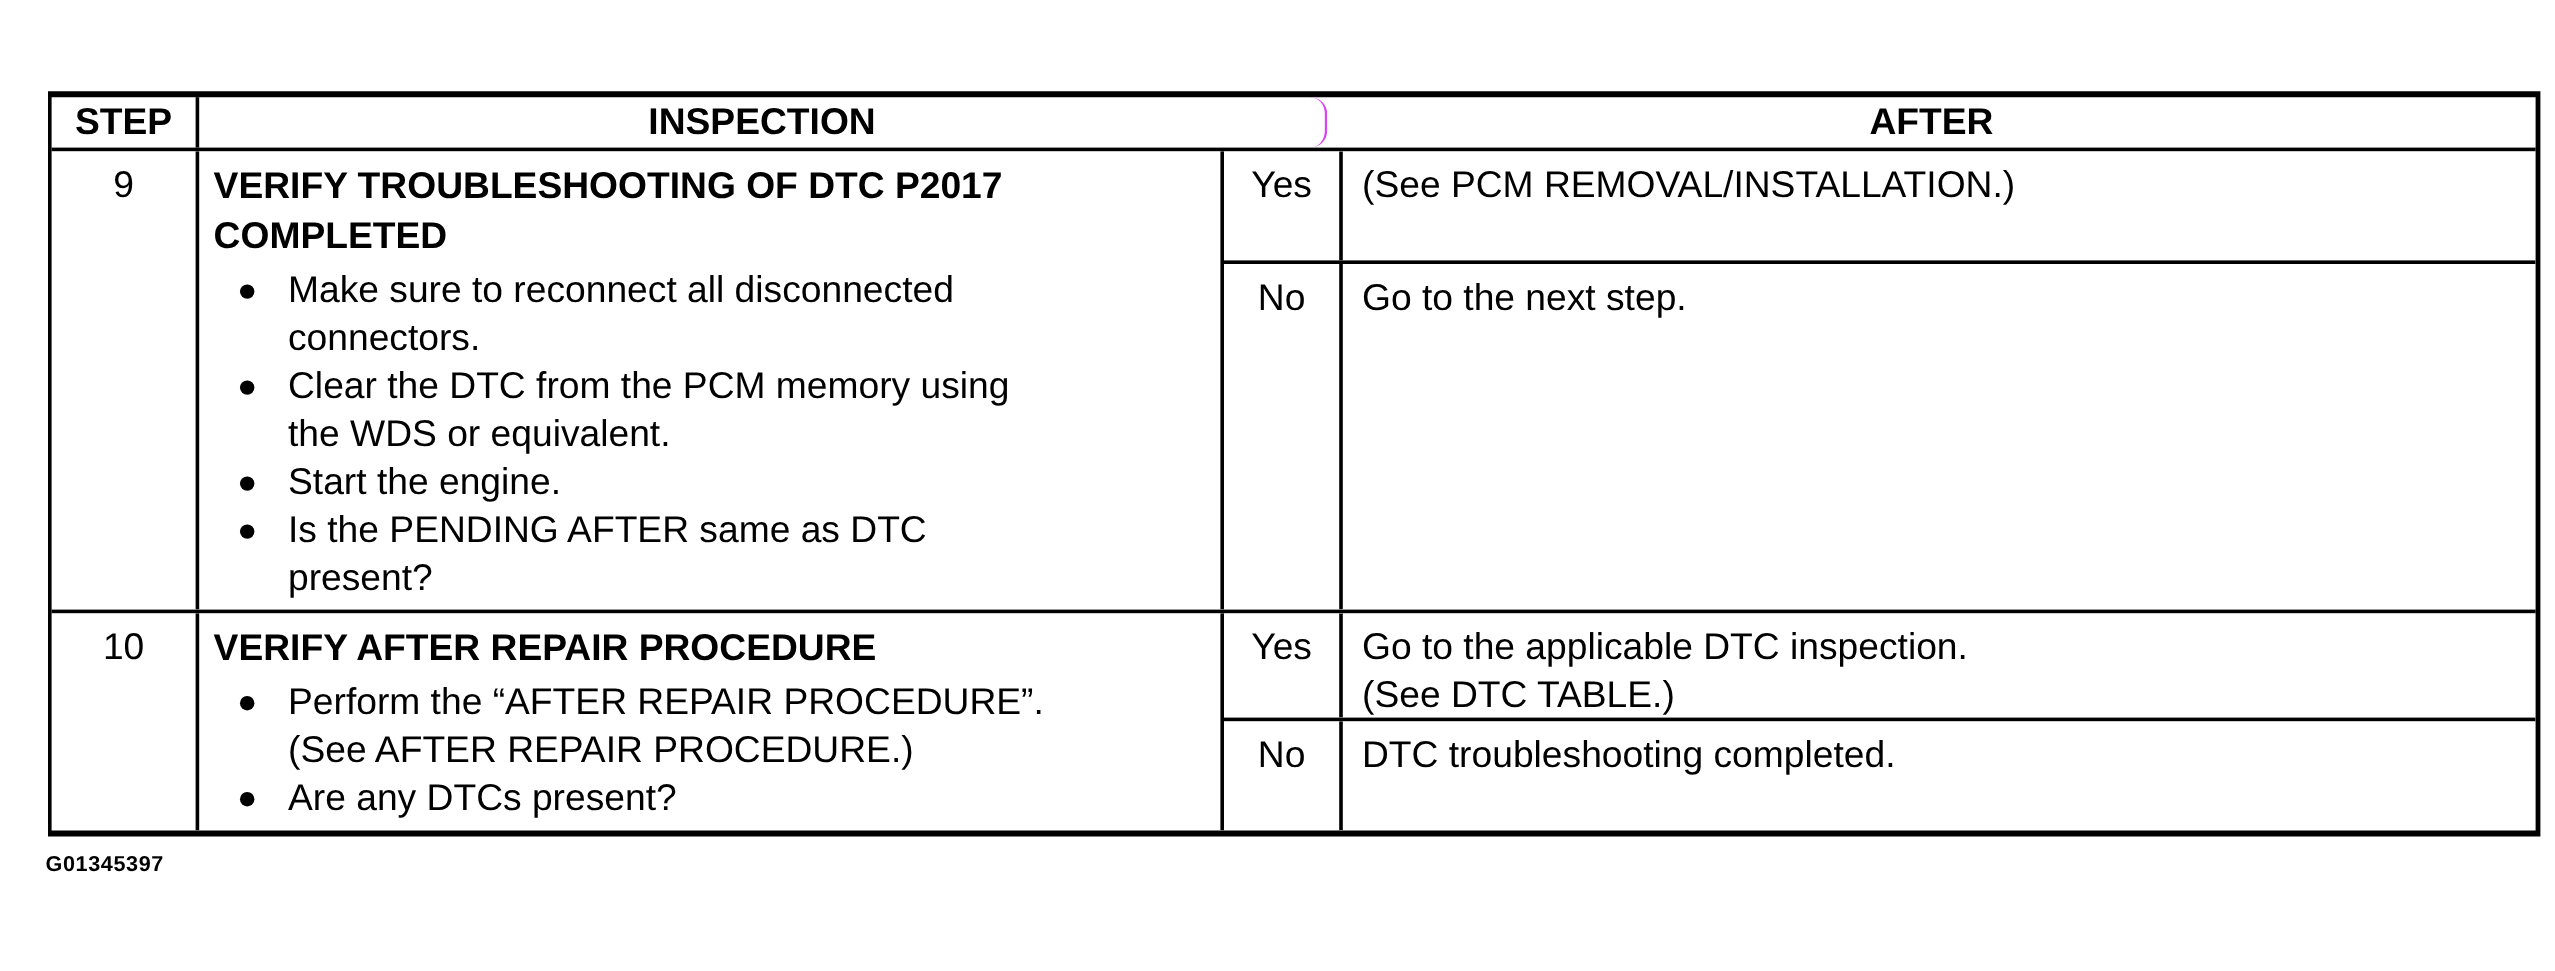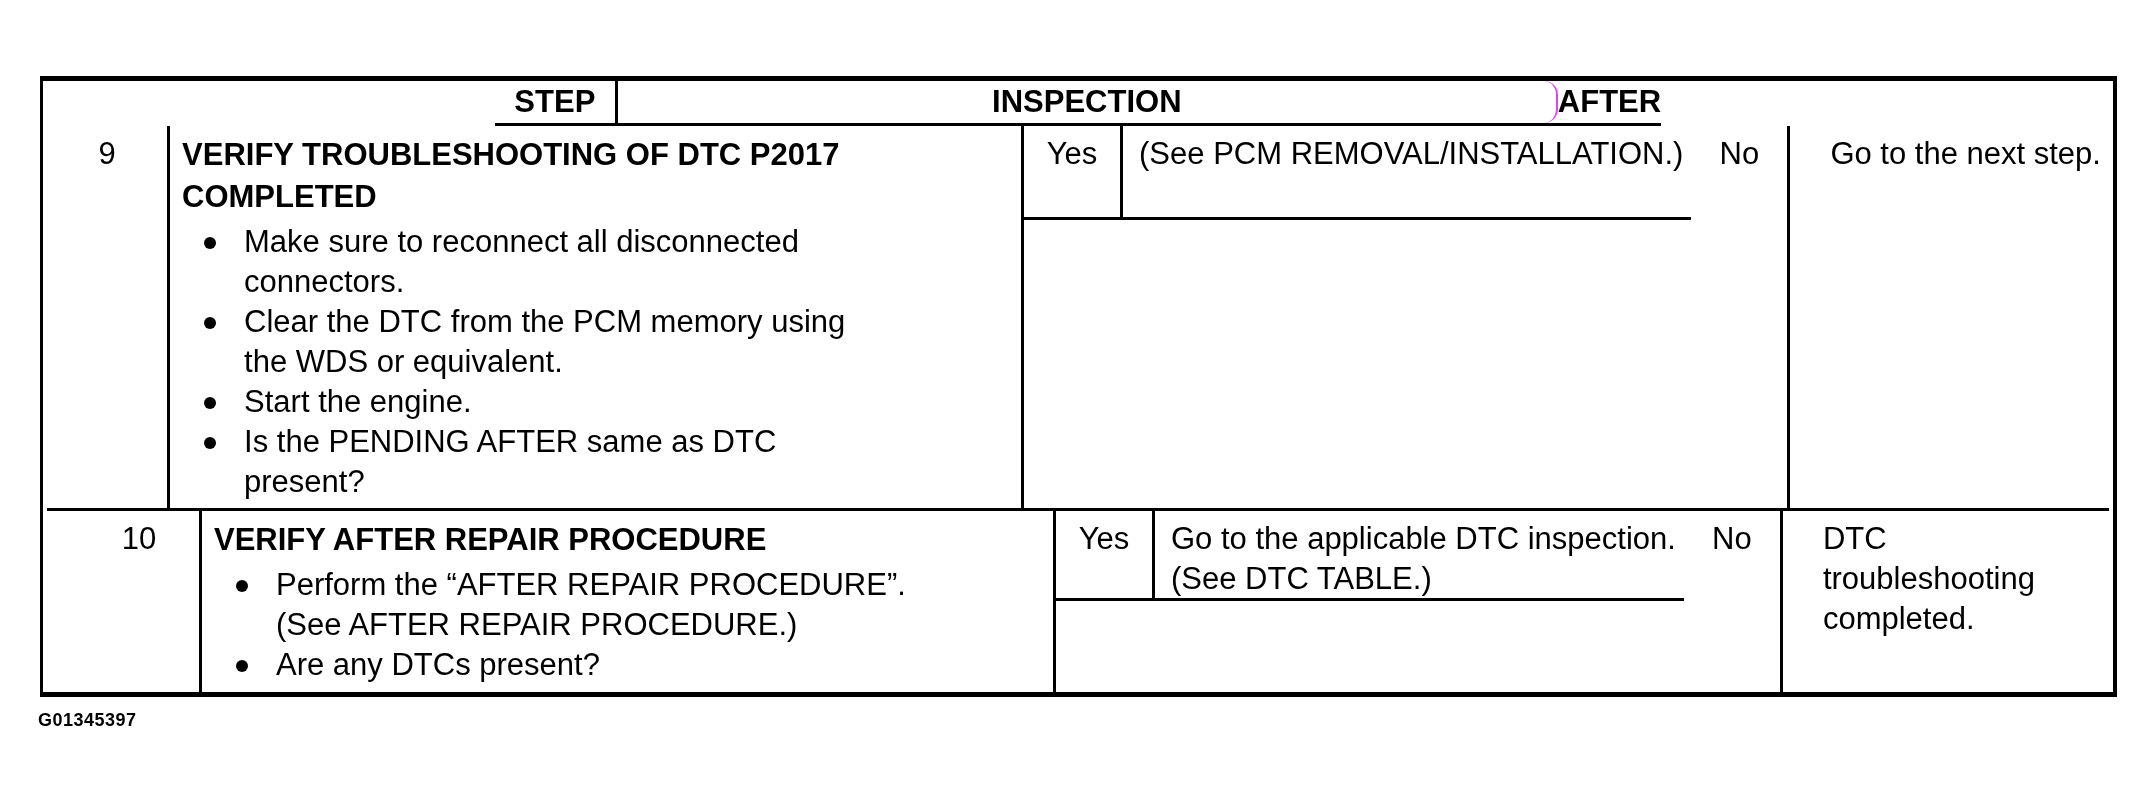--- a/index.html
+++ b/index.html
@@ -23,56 +23,55 @@
     width: 2070px;   
     height: 611px;   
     border-top: 5px solid #000;
     border-bottom: 5px solid #000;
     border-left: 3px solid #000;
     border-right: 4px solid #000;
     display: flex;
     flex-direction: column;
     font-size: 31px;
     line-height: 40px;
-    align-items: center;
   }
   
   .hdr {
     display: flex;
     height: 42px;
     border-bottom: 3px solid #000;
     font-weight: bold;
     align-items: center;
   }
   .hdr .hc { height: 100%; display: flex; align-items: center; justify-content: center; }
   .hc-step { width: 120px; border-right: 3px solid #000; }
   .hc-insp { width: 938px; border-right: 2px solid #d946ef; border-radius: 14px; }
   .hc-act  { flex: 1; }
   
   .row { display: flex; overflow: hidden; }
   .row-9  { height: 384px; border-bottom: 3px solid #000; }
-  .row-10 { height: 182px; margin-left: 36px; }
+  .row-10 { height: 182px; }
   .c-step {
     width: 120px;
     border-right: 3px solid #000;
     text-align: center;
     padding-top: 8px;
   }
   .c-insp {
     width: 839px;
     border-right: 3px solid #000;
     padding: 8px 0 0 12px;
     overflow: hidden;
   }
-  .branches { flex: 1; display: flex; flex-direction: row; }
+  .branches { flex: 1; display: flex; flex-direction: column; }
   .branch { display: flex; overflow: hidden; }
   .branch-yes { border-bottom: 3px solid #000; }
   .row-9  .branch-yes { height: 91px; }
   .row-10 .branch-yes { height: 87px; }
-  .branch-no { flex: 1; gap: 24px; }
+  .branch-no { flex: 1; }
   .c-yn {
     width: 96px;
     border-right: 3px solid #000;
     text-align: center;
     padding-top: 8px;
   }
   .c-act {
     flex: 1;
     padding: 8px 8px 0 16px;
   }

